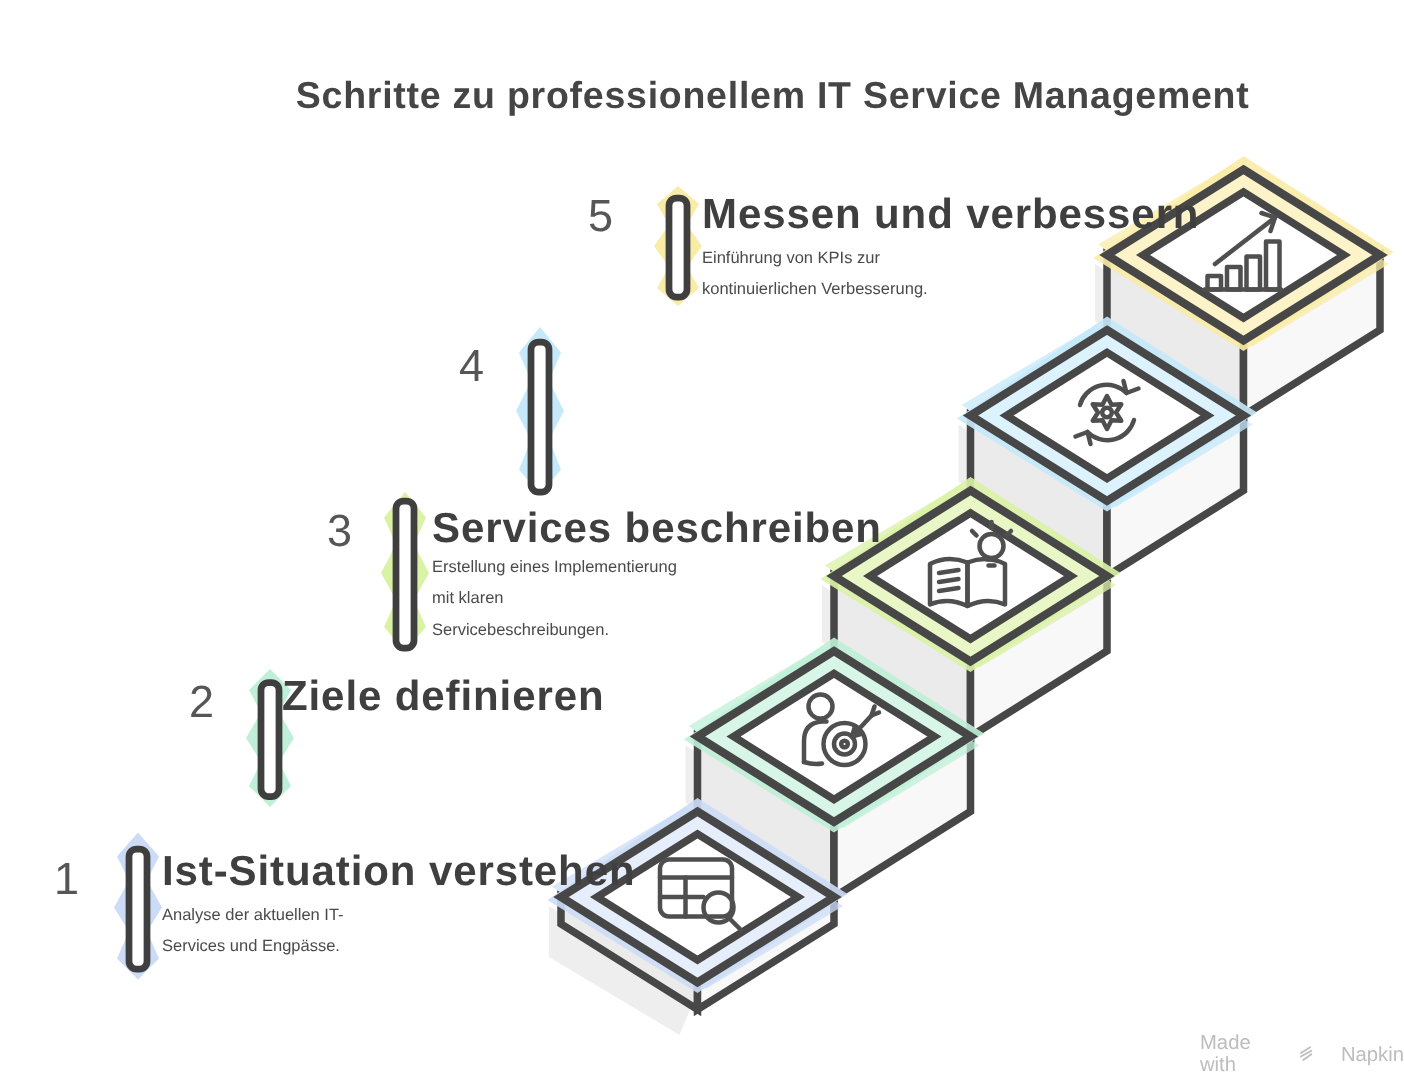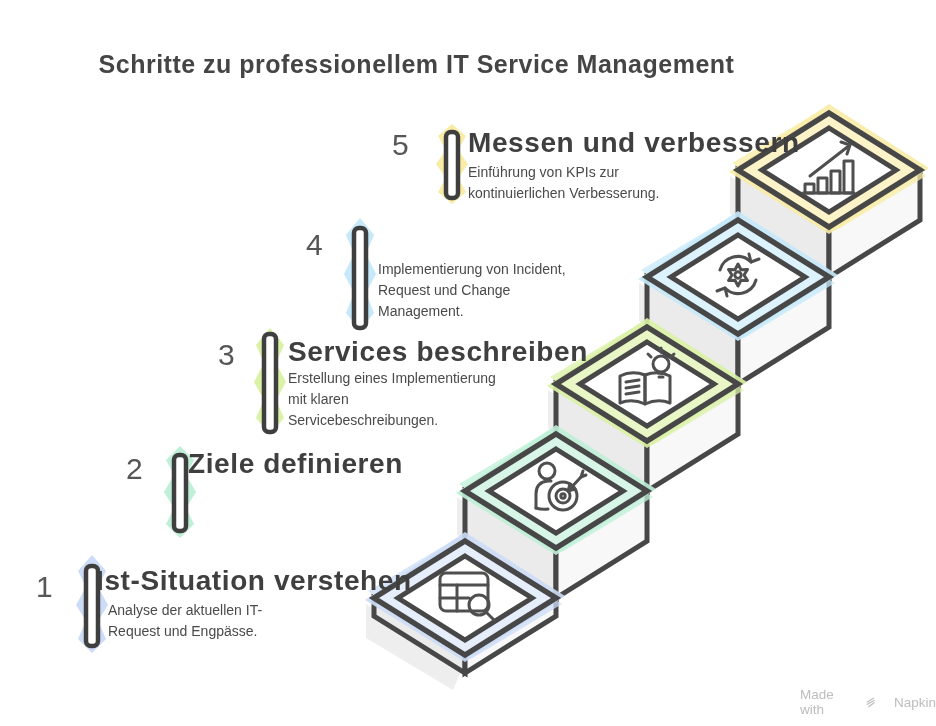--- a/index.html
+++ b/index.html
@@ -1,24 +1,24 @@
 <!DOCTYPE html>
 <html><head>
 <meta charset="utf-8">
 <style>
   html,body{margin:0;padding:0;background:#fff;}
   .canvas{position:relative;width:936px;height:726px;background:#ffffff;overflow:hidden;
           font-family:"Liberation Sans",sans-serif;}
-  .title{position:absolute;left:0;top:50px;width:833px;text-align:center;
+  .title{position:absolute;left:0;top:50px;width:833px;text-align:right;
          font-size:25px;font-weight:bold;letter-spacing:.5px;color:#454545;}
   .stairs{position:absolute;left:0;top:0;}
   .step-num{position:absolute;font-size:30px;color:#565656;}
   .step-head{position:absolute;font-size:28px;font-weight:bold;letter-spacing:.6px;
              color:#3f3f3f;white-space:nowrap;}
-  .step-desc{position:absolute;font-size:14px;line-height:21px;color:#4a4a4a;
+  .step-desc{position:absolute;font-size:11px;line-height:21px;color:#4a4a4a;
              white-space:pre-line;}
   .accentbar{position:absolute;}
   .footer{position:absolute;left:800px;top:687px;display:flex;align-items:center;gap:18px;
           font-size:13.5px;color:#bdbdbd;}
   svg *{vector-effect:none;}
   .ink{stroke:#474747;}
   .icon path,.icon rect,.icon circle{stroke:#4f4f4f;stroke-width:3;fill:none;
         stroke-linecap:round;stroke-linejoin:round;}
 </style>
 </head>
@@ -123,23 +123,23 @@
         <path d="M19,16 L27,24"></path>
       </g>
     </g>
   </svg>
 
   <div class="step-num" style="left:36px;top:570px">1</div>
   <svg class="accentbar" style="left:70px;top:554px" width="44" height="102">
     <polygon points="22,1 36,17 28,33 38,51 28,67 36,85 22,99 8,85 16,67 6,51 16,33 8,17" fill="#ccdcf6"></polygon>
     <rect x="16" y="12" width="12" height="80" rx="5" fill="#ffffff" stroke="#3f3f3f" stroke-width="4.5"></rect>
   </svg>
-  <div class="step-head" style="left:96px;top:565px">Ist-Situation verstehen</div>
+  <div class="step-head" style="left:108px;top:565px">Ist-Situation verstehen</div>
   <div class="step-desc" style="left:108px;top:600px">Analyse der aktuellen IT-
-Request und Engpässe.</div>
+Services und Engpässe.</div>
 
   <div class="step-num" style="left:126px;top:452px">2</div>
   <svg class="accentbar" style="left:158px;top:444px" width="44" height="96">
     <polygon points="22,2 36,16 28,31 38,48 28,64 36,80 22,94 8,80 16,64 6,48 16,31 8,16" fill="#bff0d7"></polygon>
     <rect x="16" y="11" width="12" height="76" rx="5" fill="#ffffff" stroke="#3f3f3f" stroke-width="4.5"></rect>
   </svg>
   <div class="step-head" style="left:188px;top:448px">Ziele definieren</div>
 
   <div class="step-num" style="left:218px;top:338px">3</div>
   <svg class="accentbar" style="left:248px;top:326px" width="44" height="110">
@@ -149,23 +149,20 @@
   <div class="step-head" style="left:288px;top:336px">Services beschreiben</div>
   <div class="step-desc" style="left:288px;top:368px">Erstellung eines Implementierung
 mit klaren
 Servicebeschreibungen.</div>
 
   <div class="step-num" style="left:306px;top:228px">4</div>
   <svg class="accentbar" style="left:338px;top:216px" width="44" height="116">
     <polygon points="22,2 36,19 28,38 38,58 28,77 36,97 22,114 8,97 16,77 6,58 16,38 8,19" fill="#c5e9f9"></polygon>
     <rect x="16" y="12" width="12" height="100" rx="5" fill="#ffffff" stroke="#3f3f3f" stroke-width="4.5"></rect>
   </svg>
-  <div class="step-desc" style="left:378px;top:259px">Implementierung von Incident,
-Request und Change
-Management.</div>
 
   <div class="step-num" style="left:392px;top:128px">5</div>
   <svg class="accentbar" style="left:430px;top:122px" width="44" height="84">
     <polygon points="22,2 36,14 28,28 38,42 28,56 36,70 22,82 8,70 16,56 6,42 16,28 8,14" fill="#f8eca6"></polygon>
     <rect x="16" y="10" width="12" height="66" rx="5" fill="#ffffff" stroke="#3f3f3f" stroke-width="4.5"></rect>
   </svg>
   <div class="step-head" style="left:468px;top:127px">Messen und verbessern</div>
   <div class="step-desc" style="left:468px;top:162px">Einführung von KPIs zur
 kontinuierlichen Verbesserung.</div>
 

